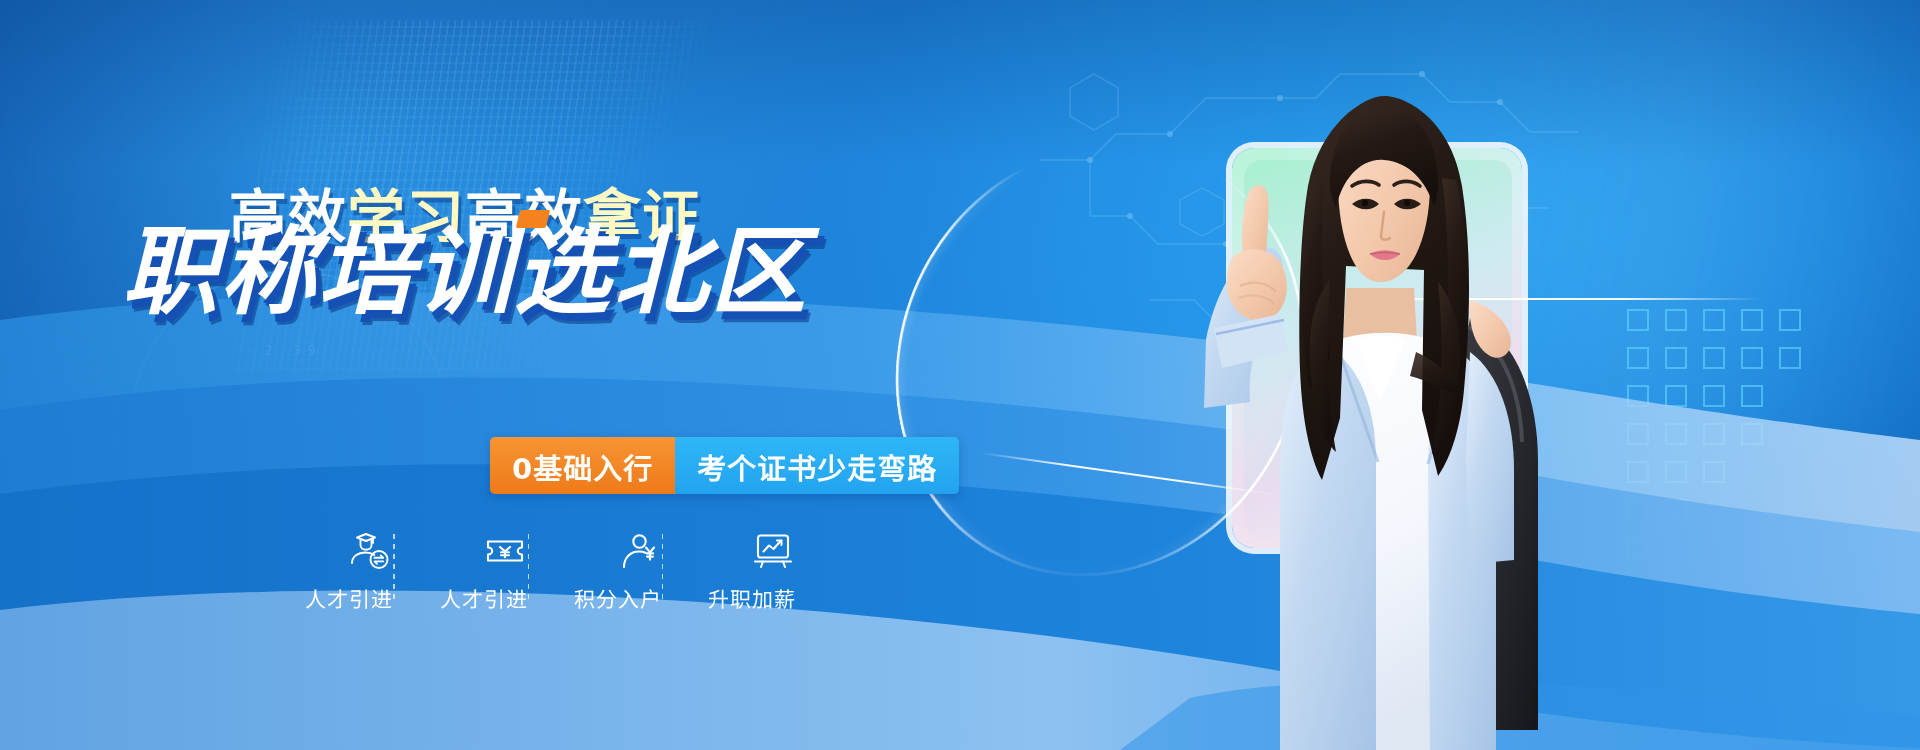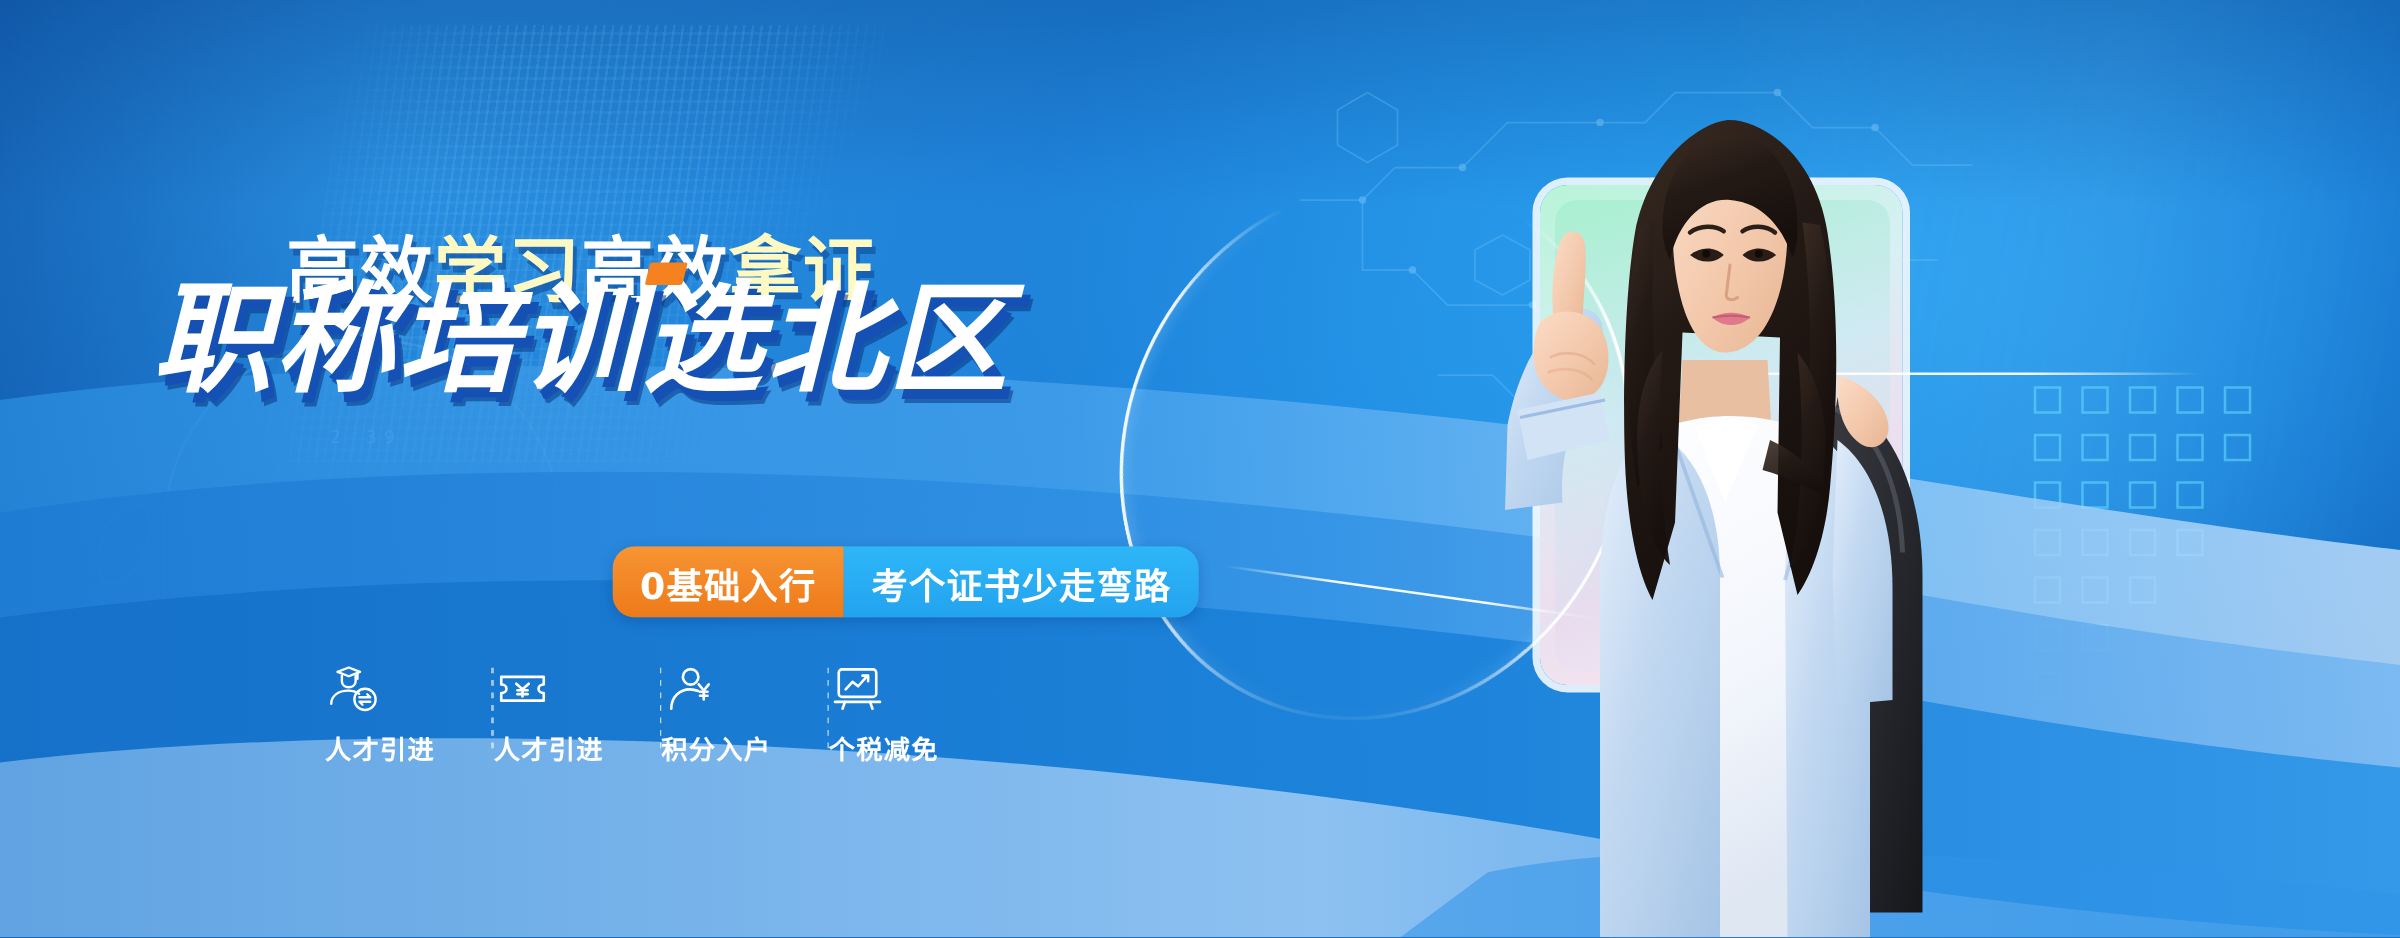--- a/index.html
+++ b/index.html
@@ -194,21 +194,21 @@
     transform:skewX(-14deg);
     border-radius:2px;
   }
 
   
   .pill{
     position:absolute;
     left:490px; top:437px;
     display:flex;
     height:57px;
-    border-radius:18px;
+    border-radius:5px;
     overflow:hidden;
     box-shadow:0 3px 10px rgba(8,52,120,.28);
     pointer-events:auto;
   }
   .pill-left{
     background:linear-gradient(180deg,#f79433 0%,#ee7a19 100%);
     color:#fff;
     font-size:29px;
     font-weight:700;
     letter-spacing:1px;
@@ -232,23 +232,22 @@
     position:absolute;
     left:260px; top:530px;
     display:flex;
     align-items:flex-start;
     pointer-events:auto;
   }
   .feature{
     width:133px;
     display:flex;
     flex-direction:column;
-    align-items:flex-start;
+    align-items:flex-end;
     gap:11px;
-    font-weight:bold;
   }
   .feature .ficon{
     width:46px; height:42px;
     display:flex; align-items:center; justify-content:center;
   }
   .feature .flabel{
     color:#ffffff;
     font-size:21px;
     letter-spacing:1px;
     white-space:nowrap;
@@ -551,18 +550,18 @@
         <div class="ficon">
           <svg viewBox="0 0 46 42" width="46" height="42" fill="none" stroke="#ffffff" stroke-width="2.1" stroke-linecap="round" stroke-linejoin="round">
             <rect x="8" y="5.5" width="30" height="22" rx="2.6"></rect>
             <path d="M13.5 21.5 L19 15.5 L23.5 19 L31 10.5"></path>
             <path d="M27 10.5 L31.5 10.5 L31.5 15"></path>
             <path d="M5 31.5 L41 31.5"></path>
             <path d="M13 31.5 L11 37"></path>
             <path d="M33 31.5 L35 37"></path>
           </svg>
         </div>
-        <div class="flabel">个税减免</div>
+        <div class="flabel">升职加薪</div>
       </div>
 
     </div>
   </div>
 </div>
 
 </body></html>

